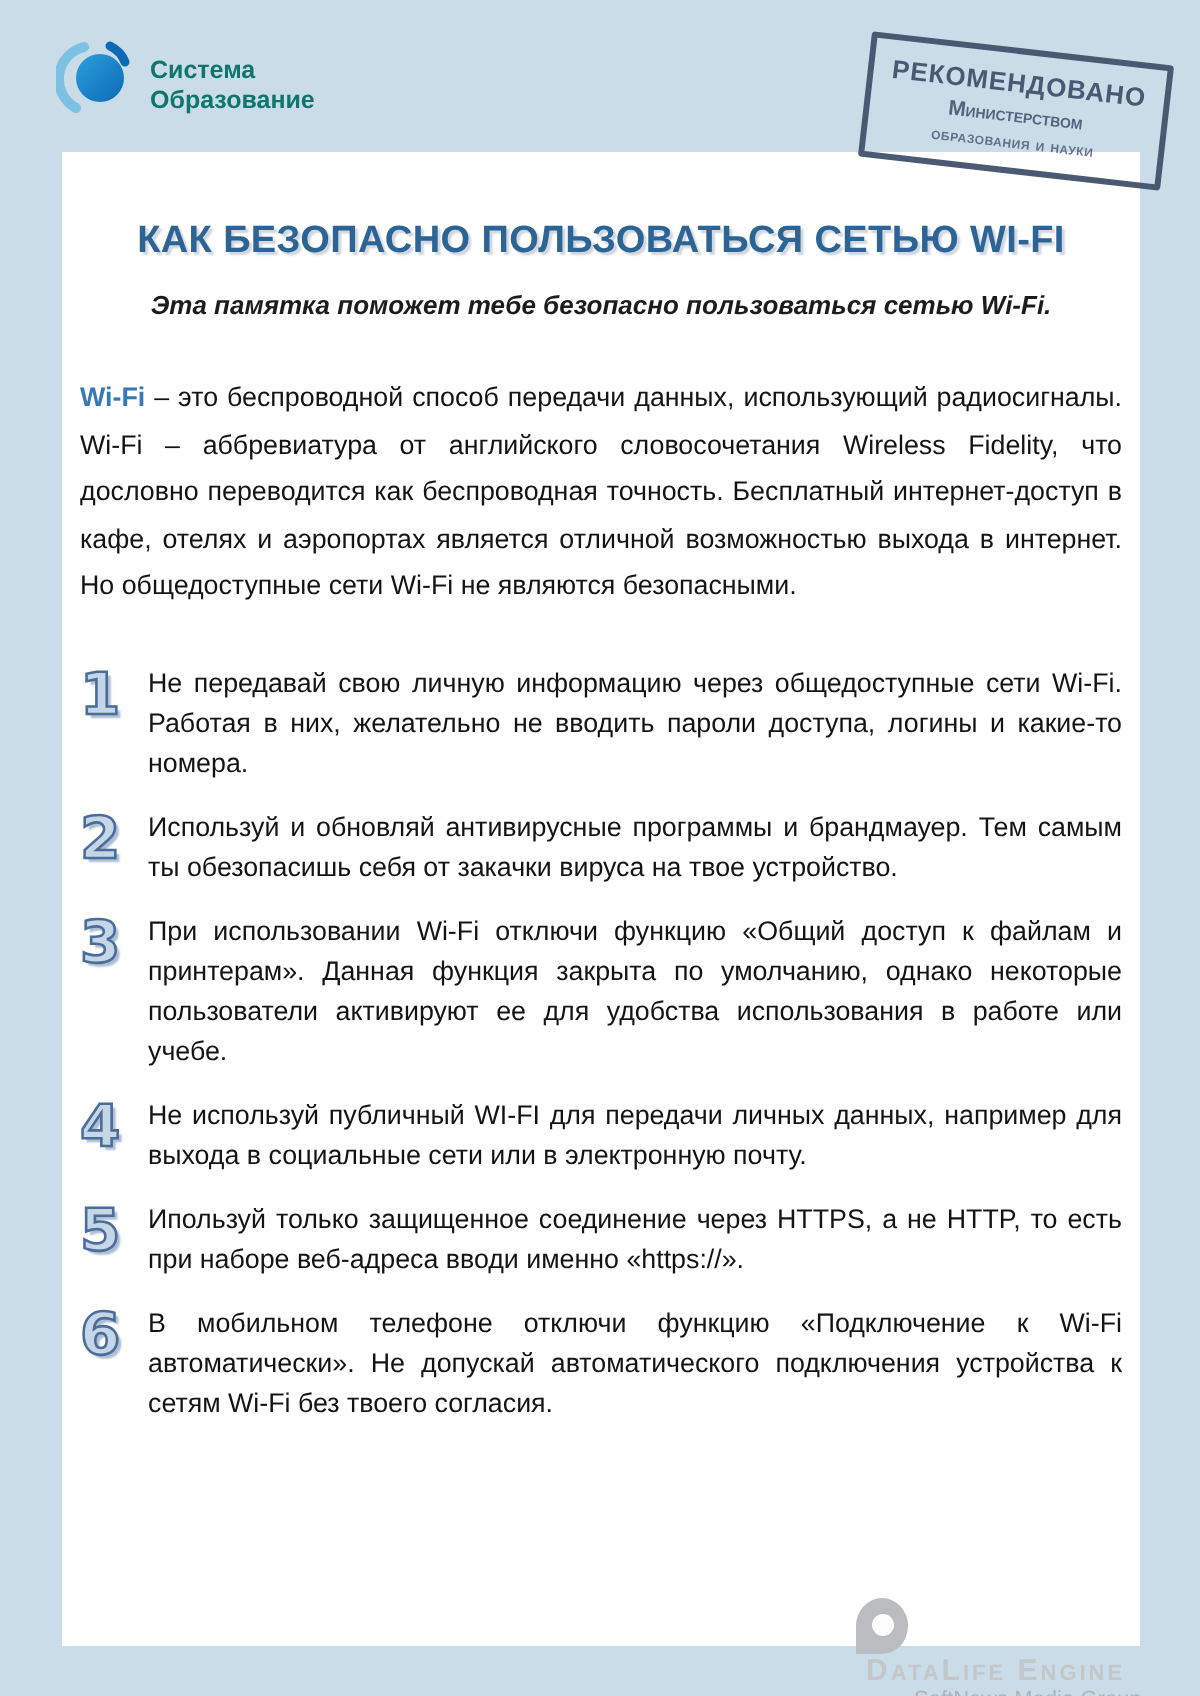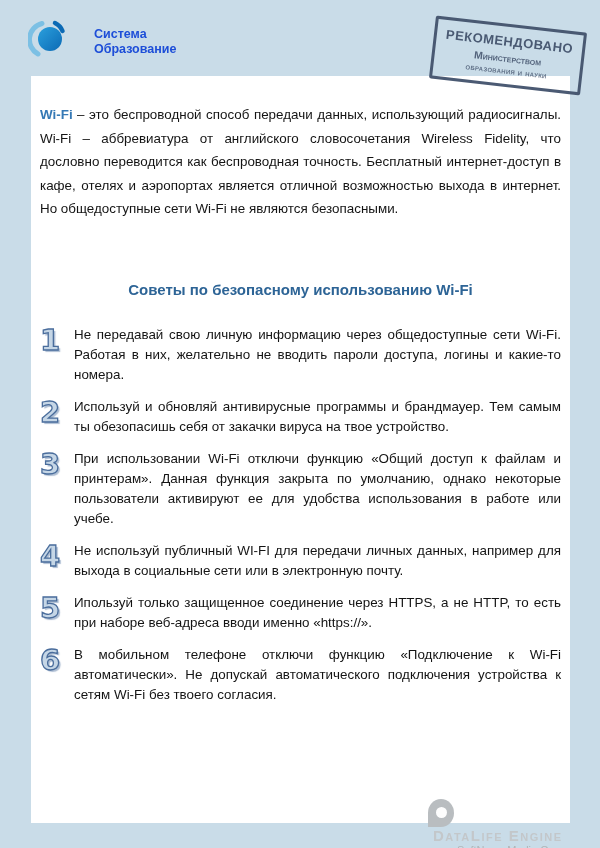--- a/index.html
+++ b/index.html
@@ -5,21 +5,21 @@
   html,body{margin:0;padding:0;}
   body{
     width:600px;height:848px;
     background:#c9dce8;
     font-family:"Liberation Sans",sans-serif;
     position:relative;overflow:hidden;
     -webkit-font-smoothing:antialiased;
   }
   
   .logo{position:absolute;left:28px;top:20px;display:flex;align-items:center;gap:7px;}
-  .logo-text{font-size:12.5px;font-weight:bold;color:#1d4ed8;line-height:15px;margin-left:19px;}
+  .logo-text{font-size:12.5px;font-weight:bold;color:#0f766e;line-height:15px;}
   
   .stamp{
     position:absolute;left:432px;top:24px;width:136px;
     transform:rotate(6.5deg);transform-origin:center;
     border:3px solid #44546e;border-radius:2px;
     padding:7px 5px 8px;text-align:center;color:#44546e;
     opacity:.96;z-index:5;
   }
   .stamp-l1{font-size:13px;font-weight:800;letter-spacing:.5px;}
   .stamp-l2{font-size:10.5px;font-weight:800;font-variant:small-caps;margin-top:3px;opacity:.92;}
@@ -94,24 +94,25 @@
   </div>
 </div>
 
 <div class="stamp">
   <div class="stamp-l1">РЕКОМЕНДОВАНО</div>
   <div class="stamp-l2">Министерством</div>
   <div class="stamp-l3">образования и науки</div>
 </div>
 
 <div class="card">
+  <h1 class="doc-title">КАК БЕЗОПАСНО ПОЛЬЗОВАТЬСЯ СЕТЬЮ WI-FI</h1>
+  <div class="doc-subtitle">Эта памятка поможет тебе безопасно пользоваться сетью Wi-Fi.</div>
 
   <p class="intro"><span class="lead">Wi-Fi</span><span> – это беспроводной способ передачи данных, использующий радиосигналы. Wi-Fi – аббревиатура от английского словосочетания Wireless Fidelity, что дословно переводится как беспроводная точность. Бесплатный интернет-доступ в кафе, отелях и аэропортах является отличной возможностью выхода в интернет. Но общедоступные сети Wi-Fi не являются безопасными.</span></p>
 
-  <h2 class="tips-heading">Советы по безопасному использованию Wi-Fi</h2>
 
   <div class="tips">
     <div class="tip">
       <span class="tip-num">1</span>
       <p class="tip-text">Не передавай свою личную информацию через общедоступные сети Wi-Fi. Работая в них, желательно не вводить пароли доступа, логины и какие-то номера.</p>
     </div>
     <div class="tip">
       <span class="tip-num">2</span>
       <p class="tip-text">Используй и обновляй антивирусные программы и брандмауер. Тем самым ты обезопасишь себя от закачки вируса на твое устройство.</p>
     </div>

